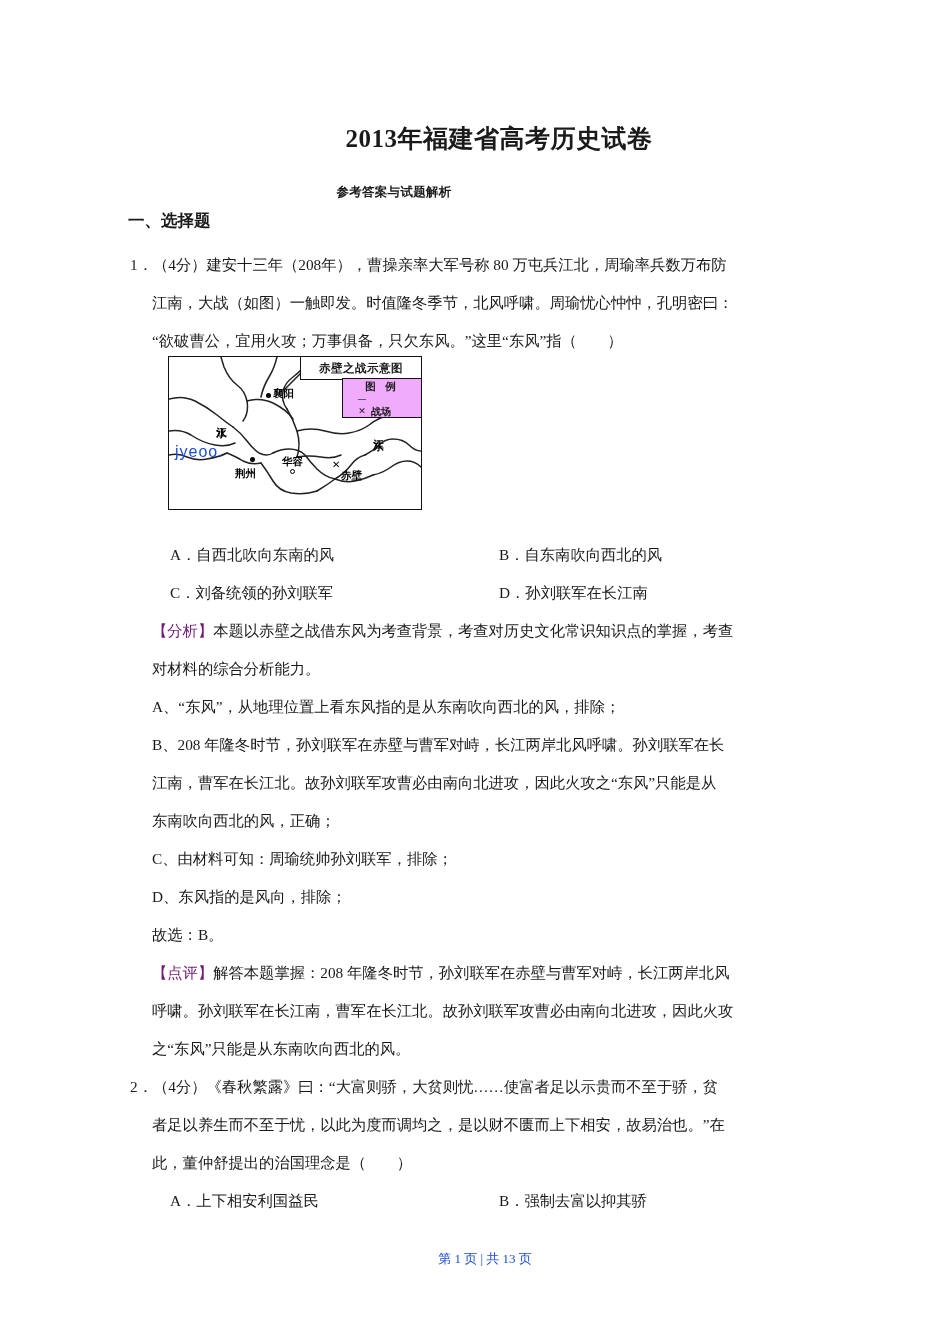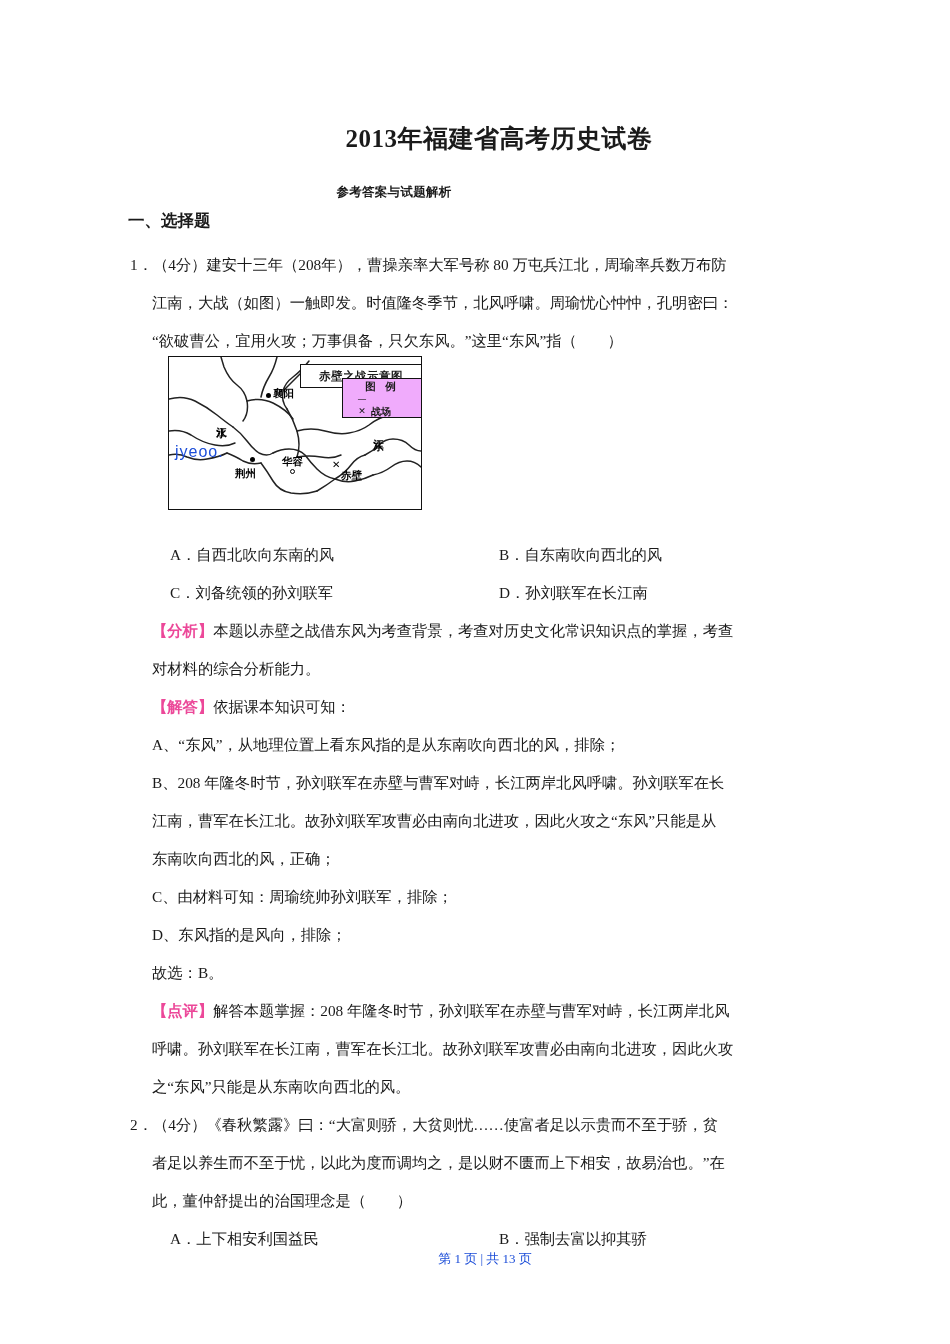--- a/index.html
+++ b/index.html
@@ -101,22 +101,22 @@
     padding-left: 24px;
   }
   .aline {
     font-size: 15.3px;
     line-height: 38px;
     text-align: justify;
     text-justify: inter-ideograph;
     white-space: pre-wrap;
   }
   .tag {
-    color: #ec4899;
-    font-weight: bold;
+    color: #701a75;
+    font-weight: normal;
   }
 
   
   .figure {
     position: absolute;
     left: 168px;
     top: 356px;
     width: 252px;
     height: 152px;
     border: 1.4px solid #111;
@@ -134,21 +134,20 @@
     height: 22px;
     border: 1.4px solid #111;
     background: #fff;
     display: flex;
     align-items: center;
     justify-content: center;
     font-size: 11.5px;
     font-weight: bold;
     letter-spacing: 0.5px;
     font-family: "DejaVu Sans", "Liberation Sans", sans-serif;
-    margin-top: 8px;
   }
   .legend-box {
     position: absolute;
     right: -1px;
     top: 21px;
     width: 80px;
     height: 40px;
     border: 1.4px solid #111;
     background: #f0abfc;
     box-sizing: border-box;
@@ -266,21 +265,20 @@
           <div class="option-cell">D．孙刘联军在长江南</div>
         </div>
       </div>
 
       <div class="ablock">
         <div class="aline"><span class="tag">【分析】</span><span>本题以赤壁之战借东风为考查背景，考查对历史文化常识知识点的掌握，考查</span></div>
         <div class="aline">对材料的综合分析能力。</div>
       </div>
 
       <div class="ablock">
-        <div class="aline"><span class="tag">【解答】</span><span>依据课本知识可知：</span></div>
         <div class="aline">A、“东风”，从地理位置上看东风指的是从东南吹向西北的风，排除；</div>
         <div class="aline">B、208 年隆冬时节，孙刘联军在赤壁与曹军对峙，长江两岸北风呼啸。孙刘联军在长</div>
         <div class="aline">江南，曹军在长江北。故孙刘联军攻曹必由南向北进攻，因此火攻之“东风”只能是从</div>
         <div class="aline">东南吹向西北的风，正确；</div>
         <div class="aline">C、由材料可知：周瑜统帅孙刘联军，排除；</div>
         <div class="aline">D、东风指的是风向，排除；</div>
         <div class="aline">故选：B。</div>
       </div>
 
       <div class="ablock">

